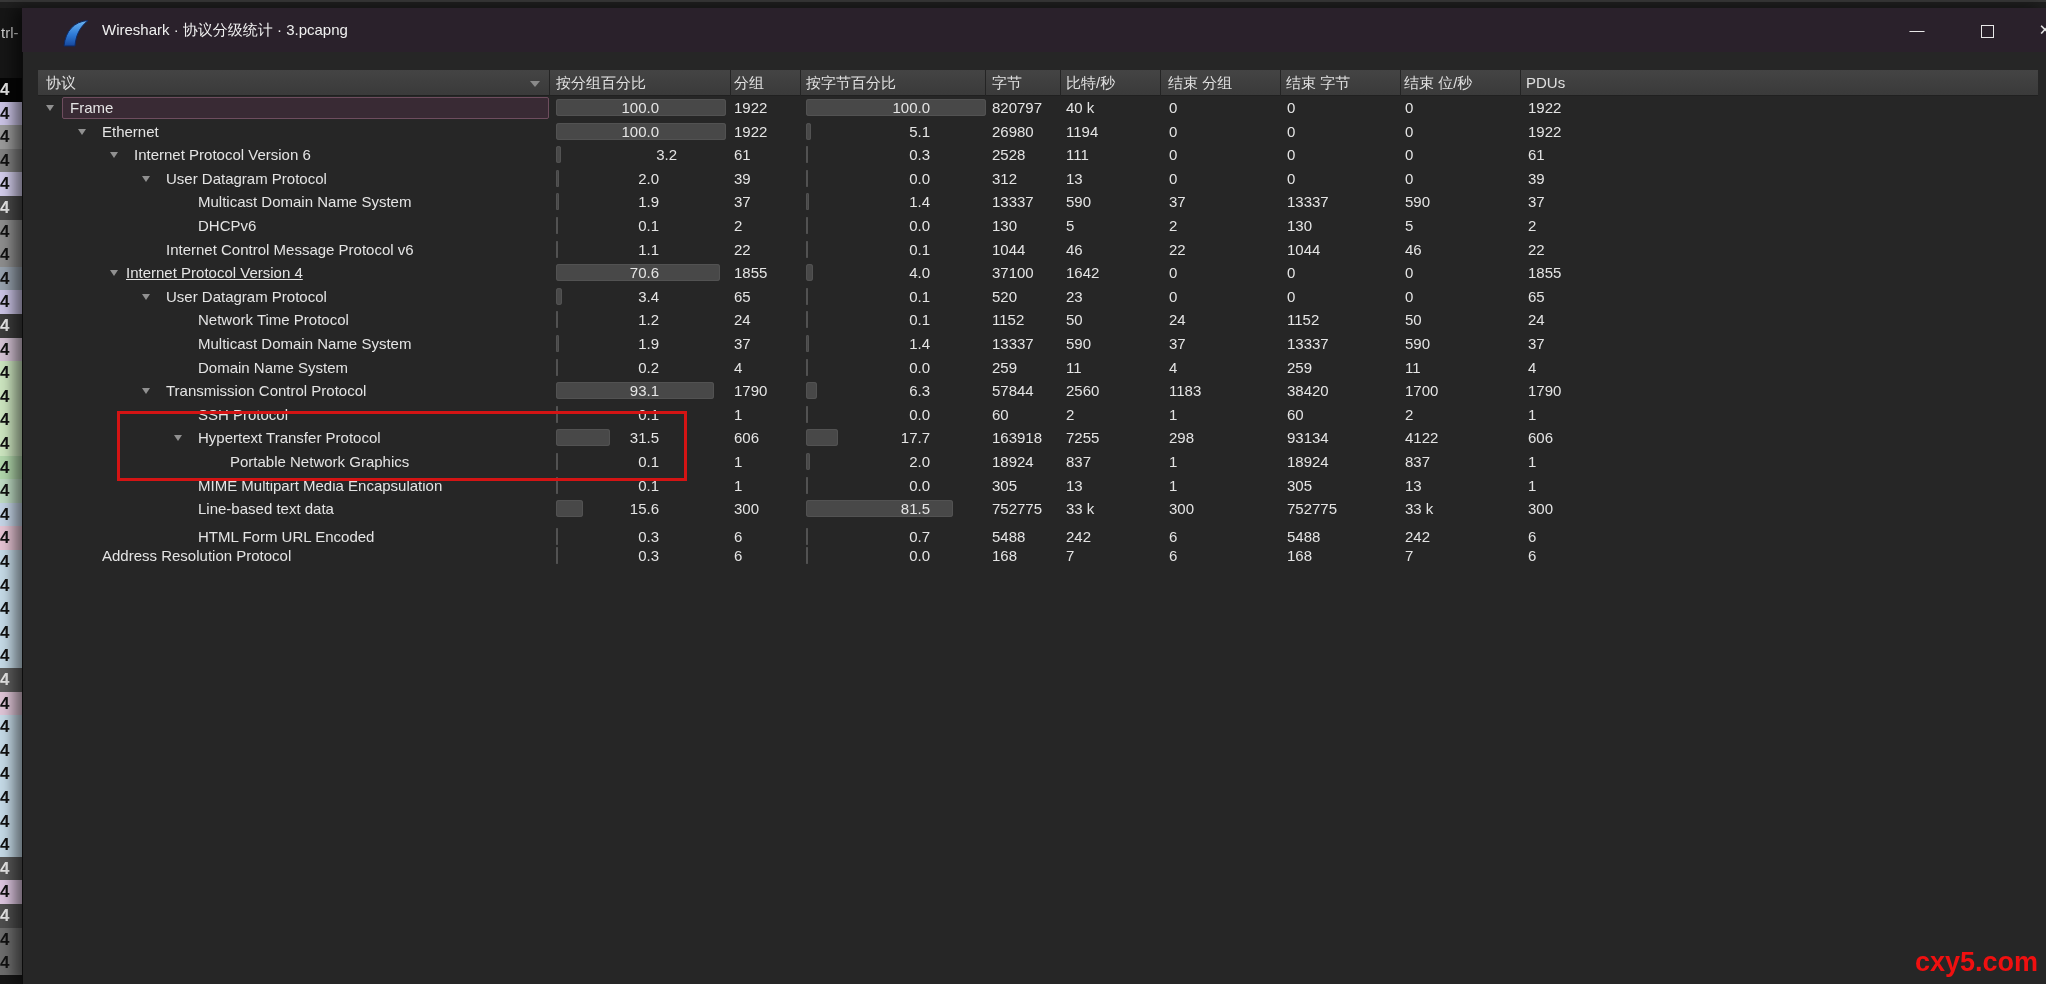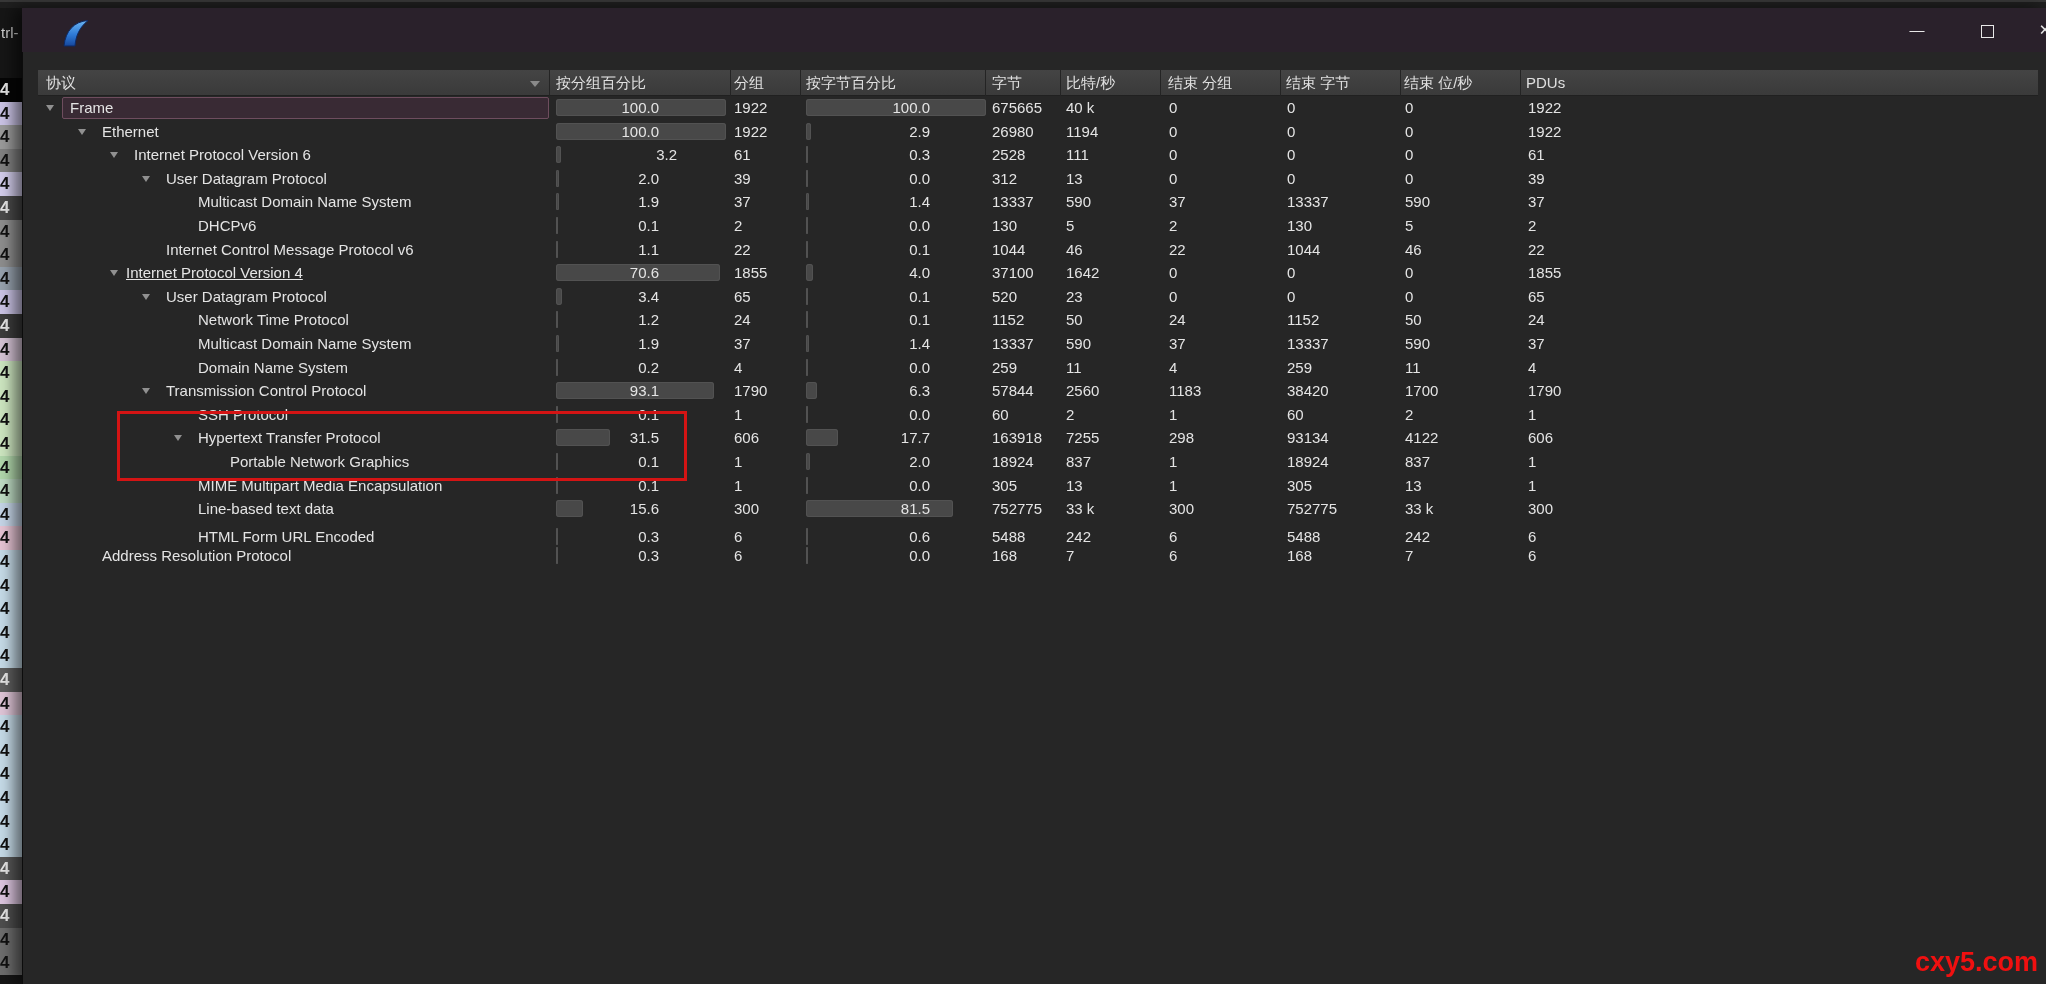--- a/index.html
+++ b/index.html
@@ -92,20 +92,21 @@
   <svg class="abs" id="logo" width="28" height="30" viewBox="0 0 28 30">
     <defs>
         <linearGradient id="fin" x1="0" y1="0" x2="0" y2="1">
       <stop offset="0" stop-color="#6cb6f2"></stop>
           <stop offset="0.55" stop-color="#2e7ad6"></stop>
           <stop offset="1" stop-color="#16479c"></stop>
     </linearGradient>
       </defs>
     <path d="M2 27 C3.5 12 12 2.5 26 1.5 C17.5 8.5 14 16 13 27 Z" fill="url(#fin)" stroke="#0d2a66" stroke-width="1"></path>
   </svg>
+  <div class="abs" id="title-text">Wireshark · 协议分级统计 · 3.pcapng</div>
   <div class="abs winbtn" style="left:1872px;">—</div>
   <div class="abs winbtn" style="left:1942px;"><span id="btn-max-glyph"></span></div>
   <div class="abs winbtn" style="left:2000px;">✕</div>
 </div>
 
 <div class="abs" id="tbl-header">
   <div class="hcell" style="left:8px;">协议</div>
   <div id="sort-icon"></div>
   <div class="hcell" style="left:518px;">按分组百分比</div>
   <div class="hcell" style="left:696px;">分组</div>
@@ -130,34 +131,34 @@
 <div class="abs" id="rows">
     <div class="trow" style="top: 0px;">
       <div class="sel-hl"></div>
       <div class="expander" style="left: 8px;"></div>
       <div class="plabel" style="left: 32px;">Frame</div>
       <div class="pbar" style="left: 518px; width: 170px;"></div>
       <div class="pval" style="left: 511px; width: 110px;">100.0</div>
       <div class="pbar" style="left: 768px; width: 180px;"></div>
       <div class="pval" style="left: 762px; width: 130px;">100.0</div>
       <div class="cell" style="left: 696px;">1922</div>
-      <div class="cell" style="left: 954px;">675665</div>
+      <div class="cell" style="left: 954px;">820797</div>
       <div class="cell" style="left: 1028px;">40 k</div>
       <div class="cell" style="left: 1131px;">0</div>
       <div class="cell" style="left: 1249px;">0</div>
       <div class="cell" style="left: 1367px;">0</div>
       <div class="cell" style="left: 1490px;">1922</div>
     </div>
     <div class="trow" style="top: 23.6px;">
       <div class="expander" style="left: 40px;"></div>
       <div class="plabel" style="left: 64px;">Ethernet</div>
       <div class="pbar" style="left: 518px; width: 170px;"></div>
       <div class="pval" style="left: 511px; width: 110px;">100.0</div>
       <div class="pbar" style="left: 768px; width: 5.22px;"></div>
-      <div class="pval" style="left: 762px; width: 130px;">2.9</div>
+      <div class="pval" style="left: 762px; width: 130px;">5.1</div>
       <div class="cell" style="left: 696px;">1922</div>
       <div class="cell" style="left: 954px;">26980</div>
       <div class="cell" style="left: 1028px;">1194</div>
       <div class="cell" style="left: 1131px;">0</div>
       <div class="cell" style="left: 1249px;">0</div>
       <div class="cell" style="left: 1367px;">0</div>
       <div class="cell" style="left: 1490px;">1922</div>
     </div>
     <div class="trow" style="top: 47.2px;">
       <div class="expander" style="left: 72px;"></div>
@@ -387,21 +388,21 @@
       <div class="cell" style="left: 1131px;">300</div>
       <div class="cell" style="left: 1249px;">752775</div>
       <div class="cell" style="left: 1367px;">33 k</div>
       <div class="cell" style="left: 1490px;">300</div>
     </div>
     <div class="trow" style="top: 429px;">
       <div class="plabel" style="left: 160px;">HTML Form URL Encoded</div>
       <div class="pbar" style="left: 518px; width: 2px;"></div>
       <div class="pval" style="left: 511px; width: 110px;">0.3</div>
       <div class="pbar" style="left: 768px; width: 2px;"></div>
-      <div class="pval" style="left: 762px; width: 130px;">0.6</div>
+      <div class="pval" style="left: 762px; width: 130px;">0.7</div>
       <div class="cell" style="left: 696px;">6</div>
       <div class="cell" style="left: 954px;">5488</div>
       <div class="cell" style="left: 1028px;">242</div>
       <div class="cell" style="left: 1131px;">6</div>
       <div class="cell" style="left: 1249px;">5488</div>
       <div class="cell" style="left: 1367px;">242</div>
       <div class="cell" style="left: 1490px;">6</div>
     </div>
     <div class="trow" style="top: 448.4px;">
       <div class="plabel" style="left: 64px;">Address Resolution Protocol</div>

